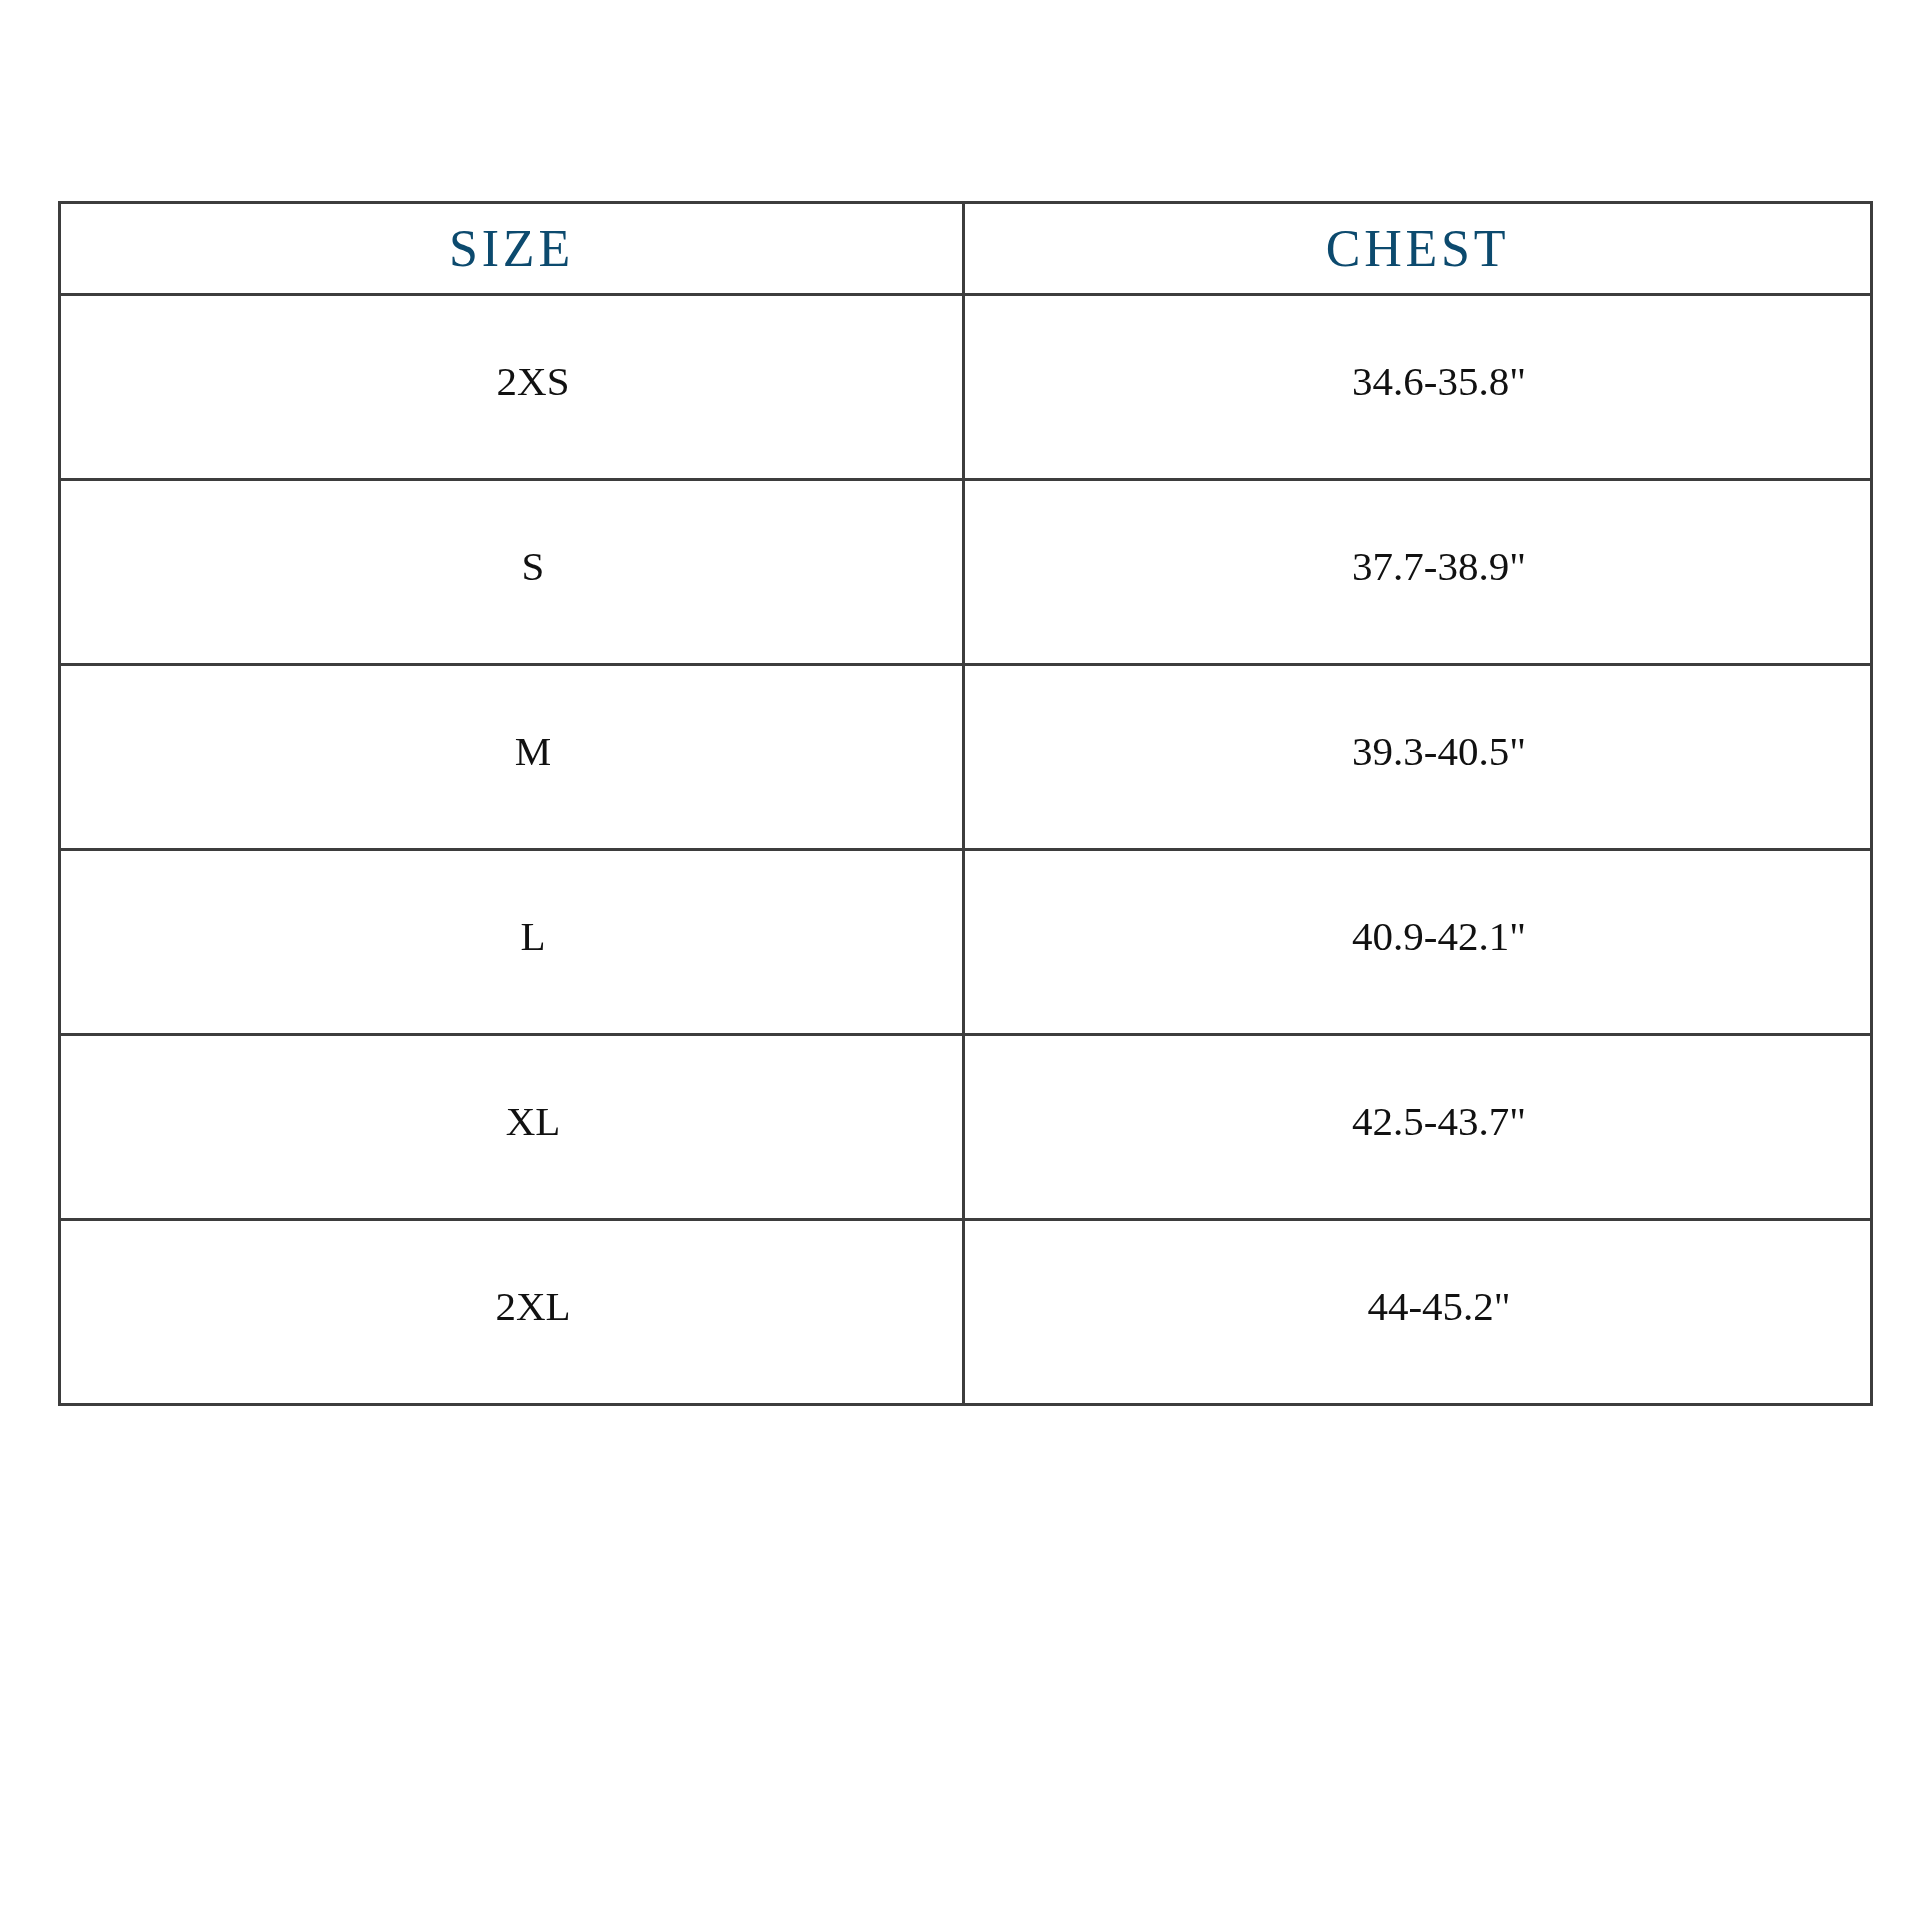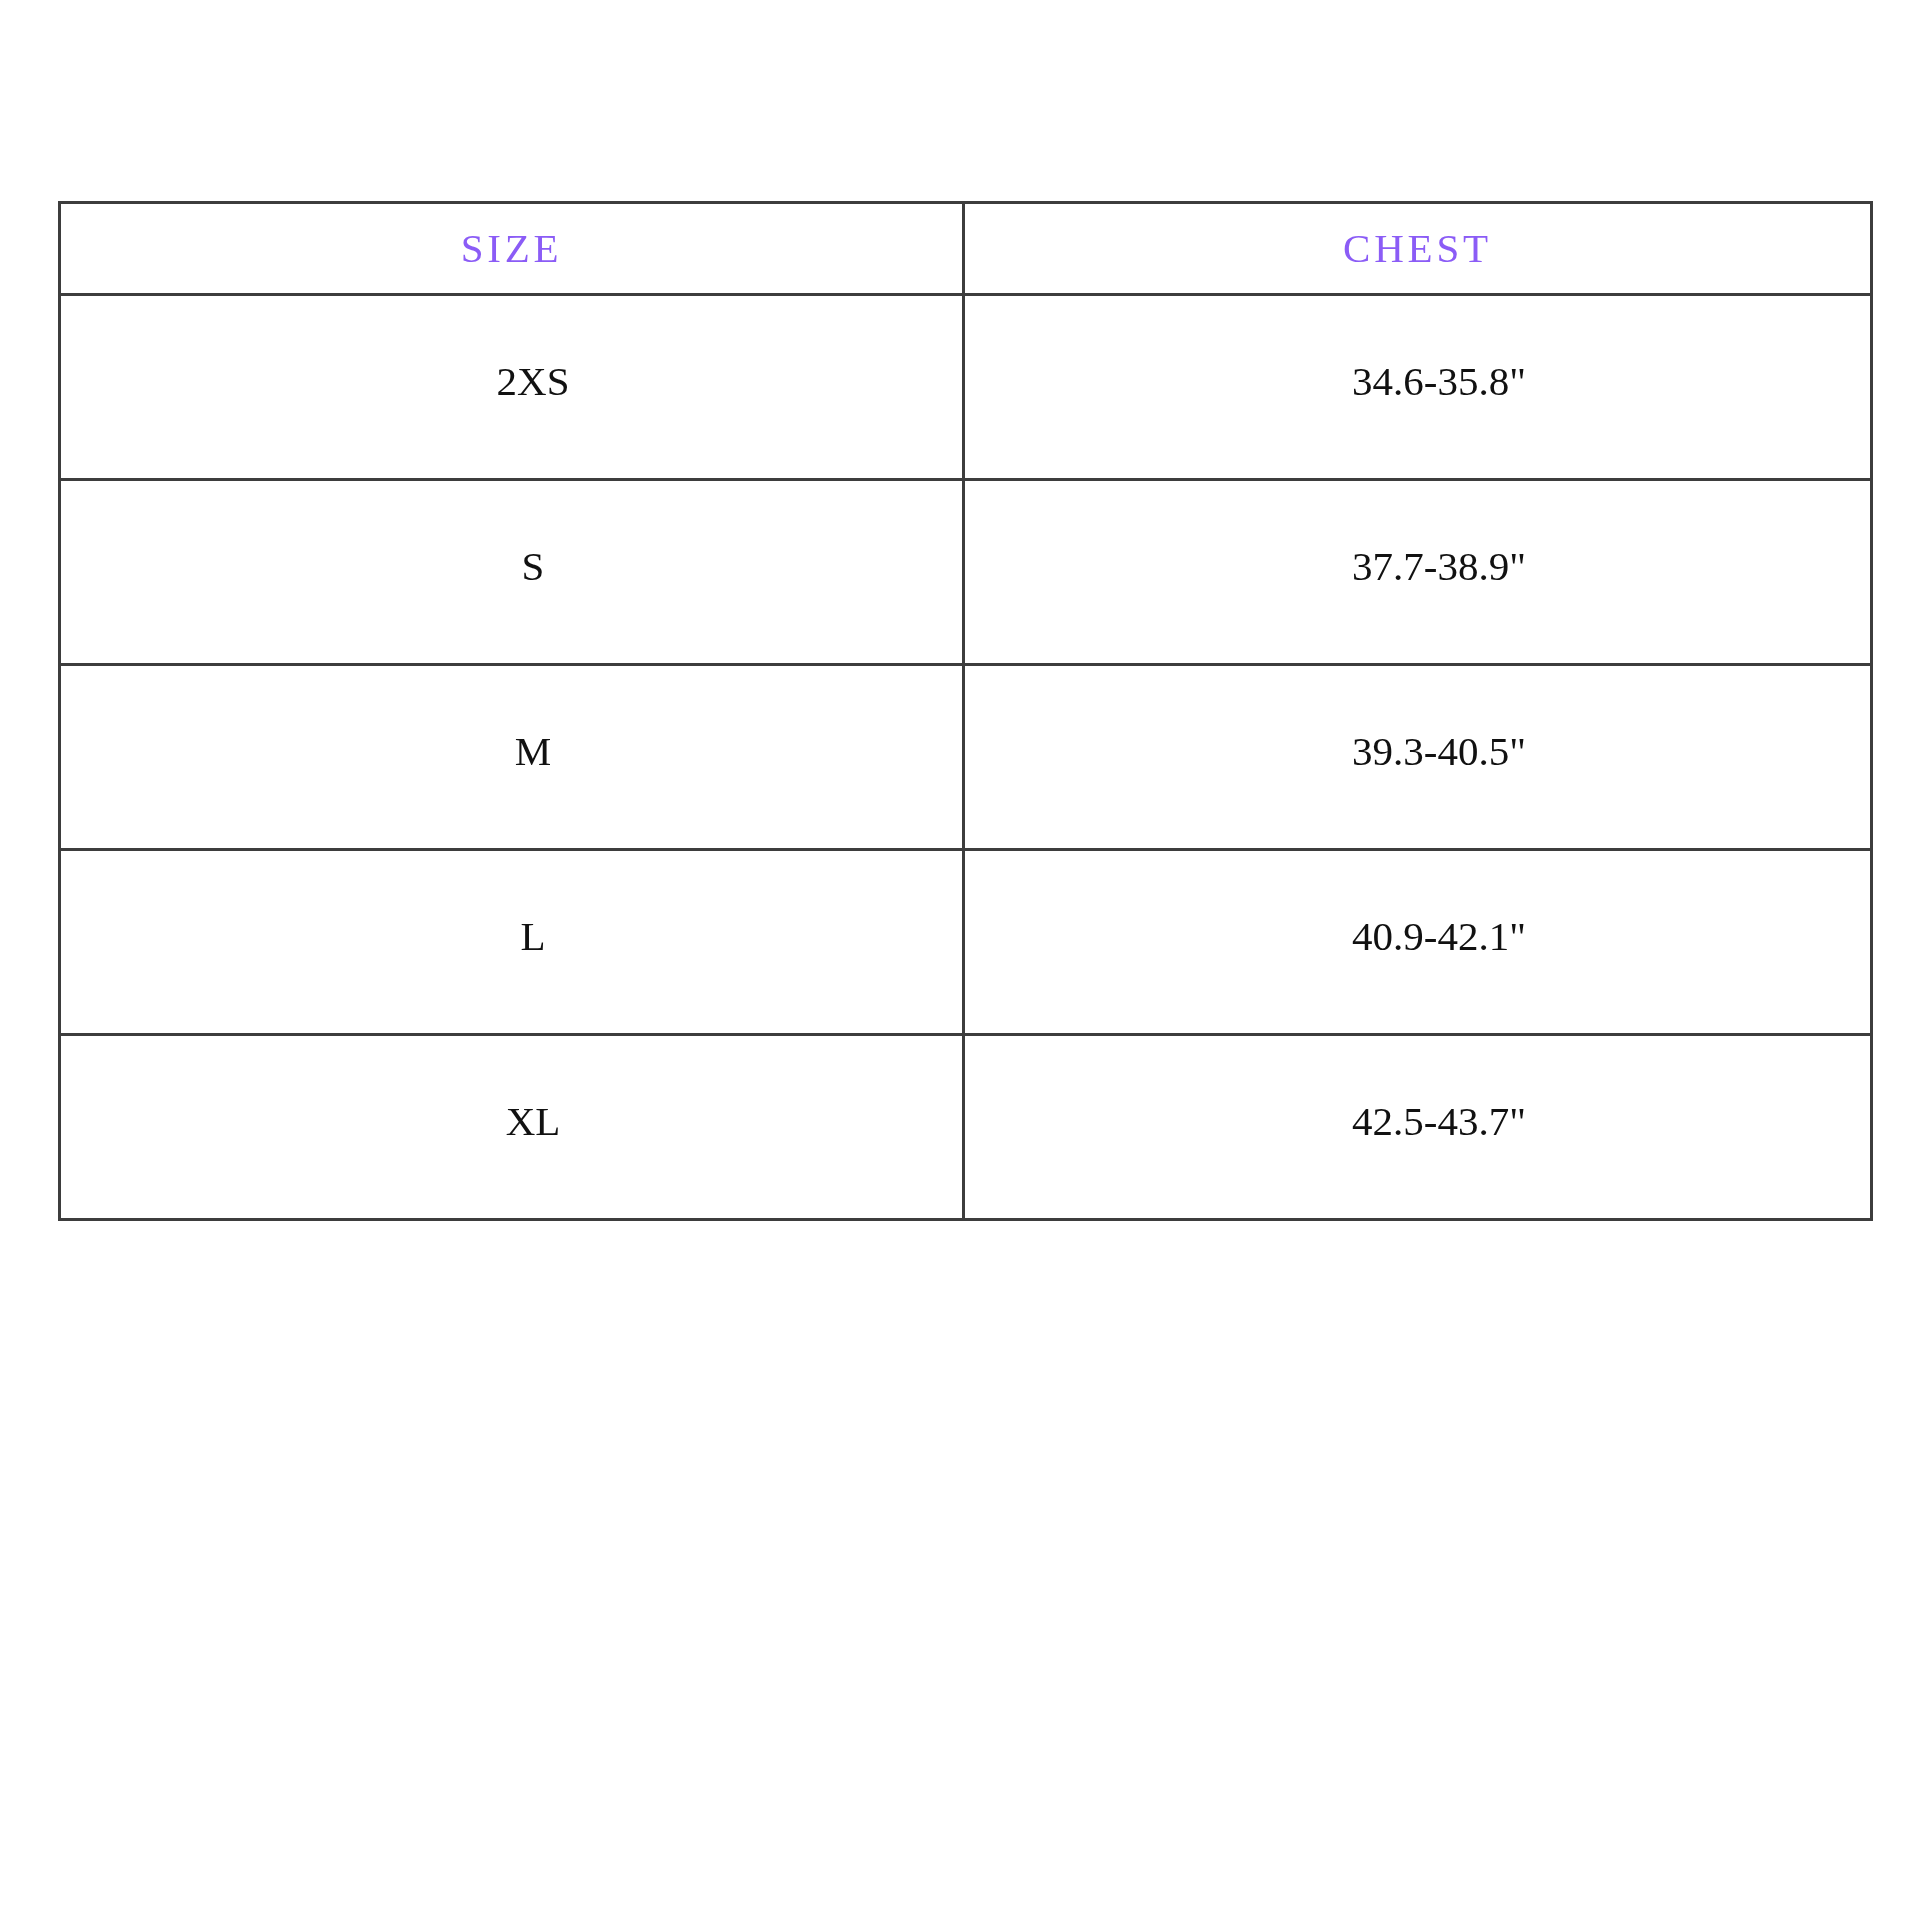--- a/index.html
+++ b/index.html
@@ -46,24 +46,24 @@
     text-align: center;
     vertical-align: middle;
     background: #ffffff;
     padding: 0;
   }
 
   
   table.size-chart thead th {
     height: 89px;
     font-weight: 400;
-    font-size: 41px;
+    font-size: 52px;
     letter-spacing: 3.8px;
     line-height: 1;
-    color: #8b5cf6;
+    color: #0c4a6e;
     font-family: Liberation Serif, serif;
   }
 
   
   table.size-chart tbody td {
     height: 182px;
     font-size: 41px;
     font-weight: 400;
     line-height: 1;
     color: #111111;
@@ -142,20 +142,28 @@
 
         <tr>
           <td>
             <span class="cell-text">XL</span>
           </td>
           <td>
             <span class="cell-text">42.5-43.7"</span>
           </td>
         </tr>
 
+        <tr>
+          <td>
+            <span class="cell-text">2XL</span>
+          </td>
+          <td>
+            <span class="cell-text">44-45.2"</span>
+          </td>
+        </tr>
 
 
       </tbody>
     </table>
   </div>
 
 </div>
 
 
 </body></html>

